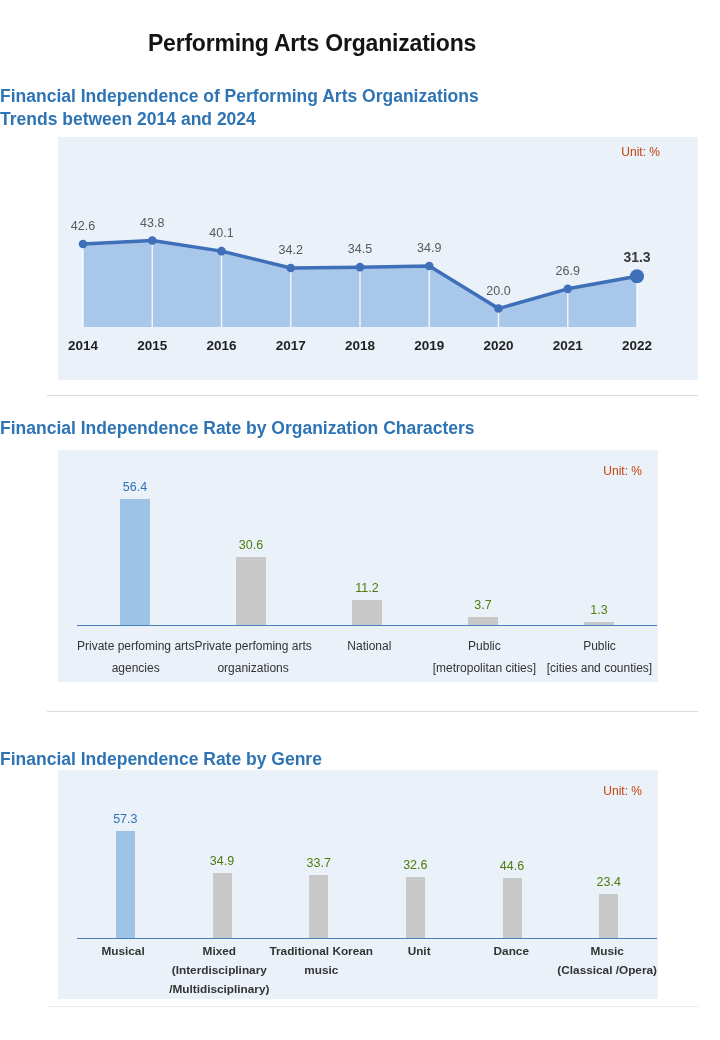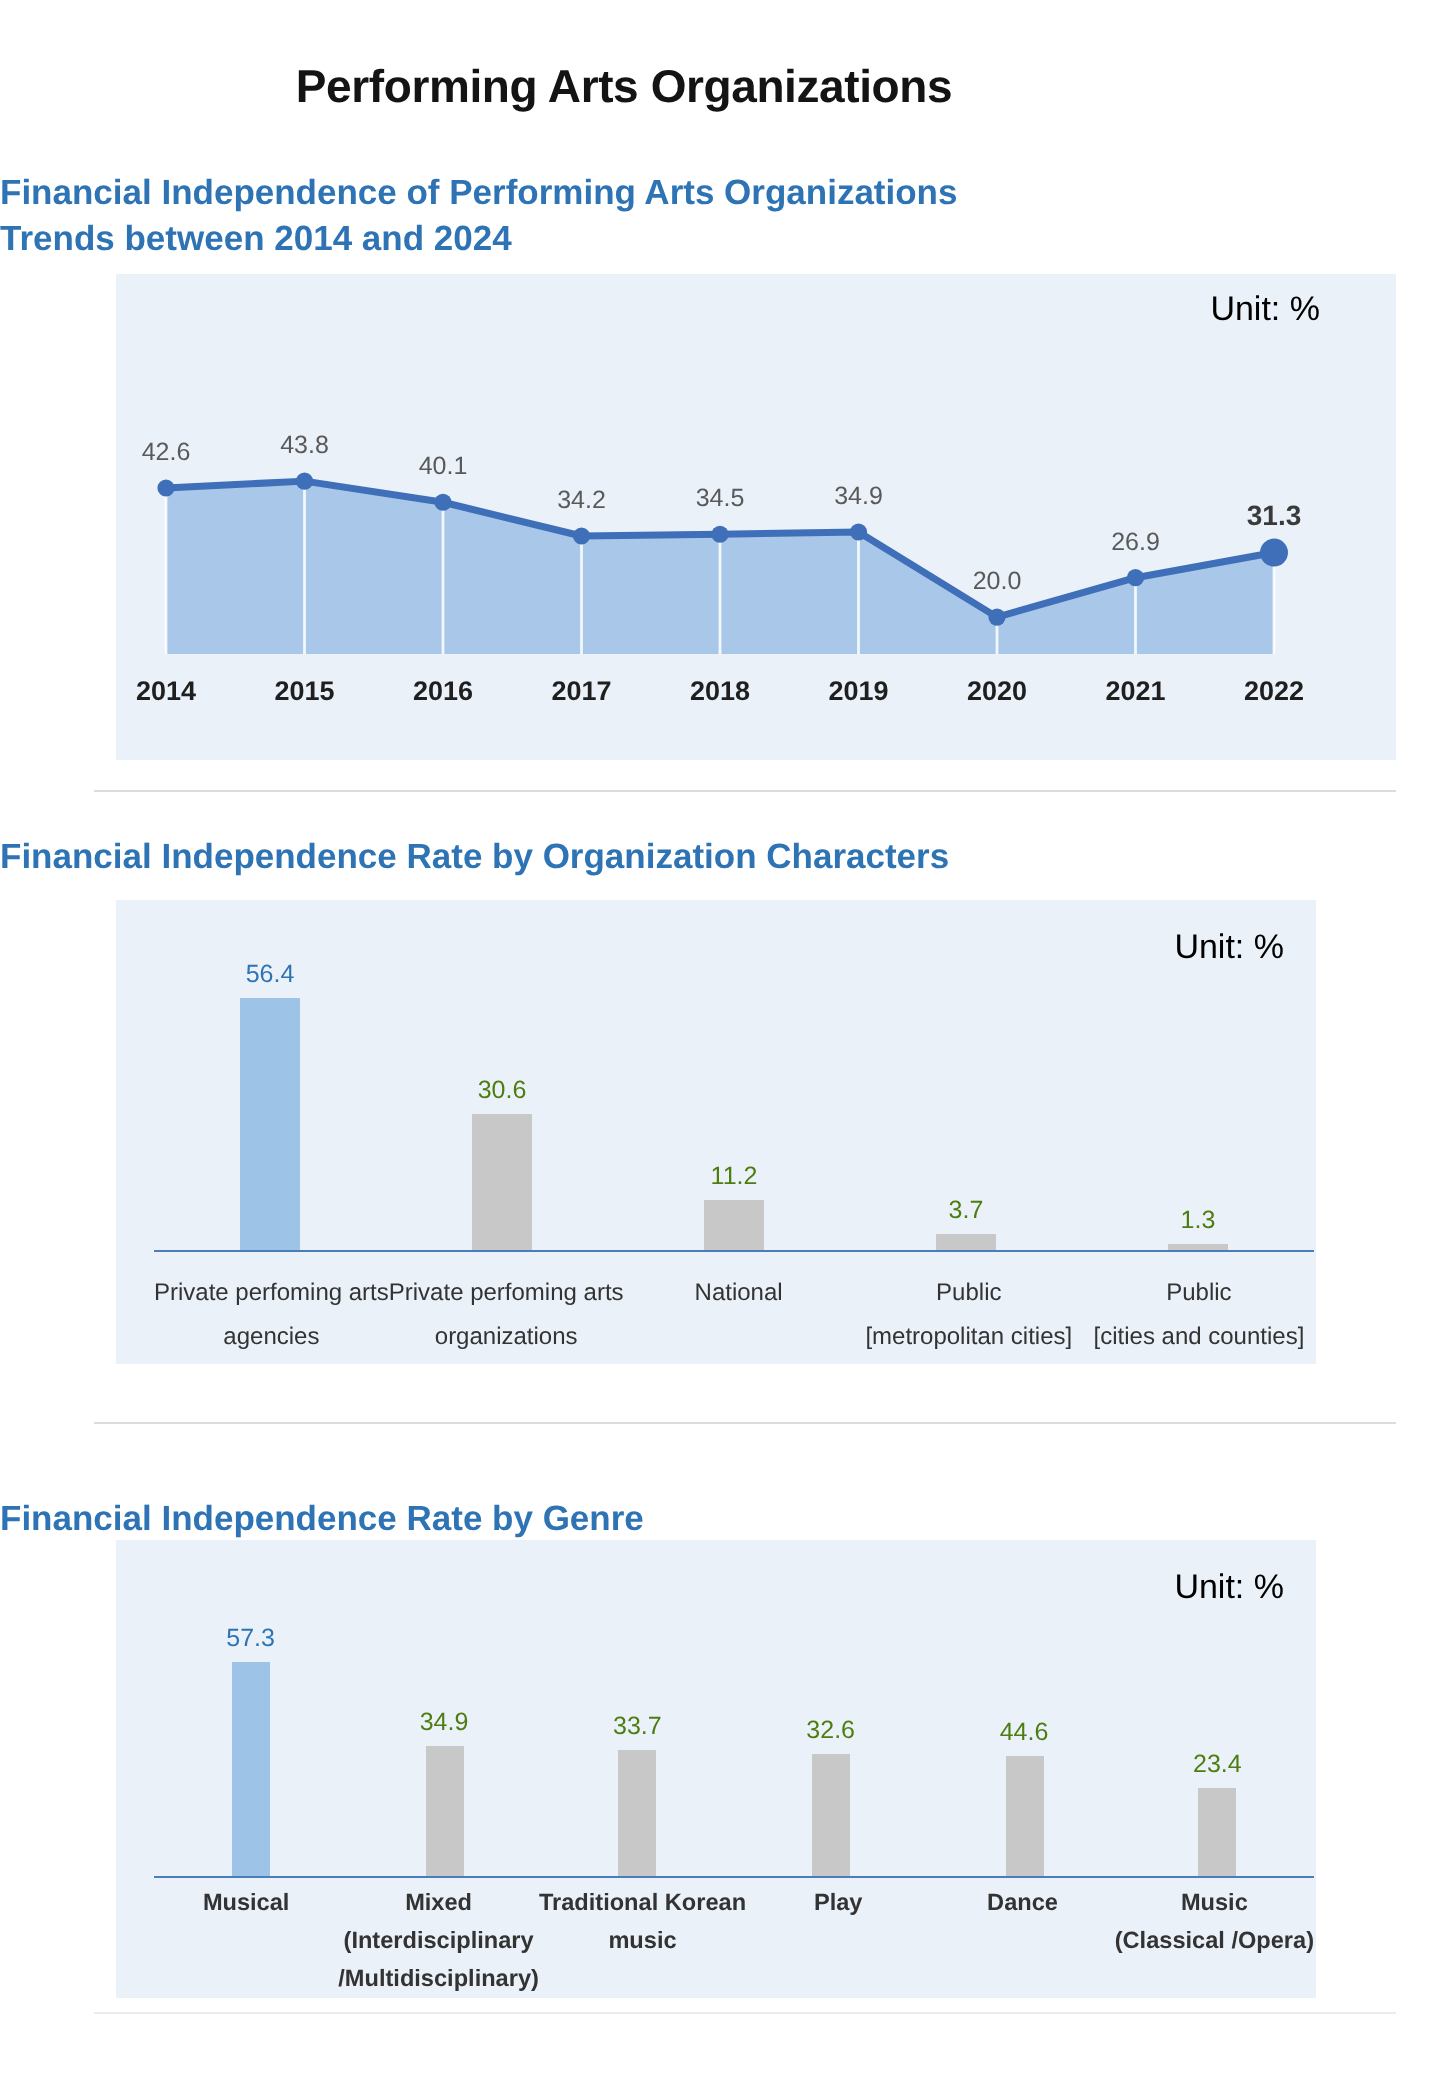--- a/index.html
+++ b/index.html
@@ -17,21 +17,21 @@
     font-size:17.5px;font-weight:700;color:#2e74b5;line-height:23px;
   }
   .t-trend{top:85px;}
   .t-org{top:417px;}
   .t-genre{top:748px;}
   .panel{position:absolute;background:#eaf1f9;}
   .p-trend{left:58px;top:137px;width:640px;height:243px;}
   .p-org{left:58px;top:450px;width:600px;height:232px;}
   .p-genre{left:58px;top:770px;width:600px;height:229px;}
   .unit-label{
-    position:absolute;font-size:17px;color:#000000;
+    position:absolute;font-size:12px;color:#c2410c;
   }
   .u-trend{top:8px;right:38px;}
   .u-bar{top:14px;right:16px;}
   .divider{position:absolute;left:47px;width:651px;height:1px;background:#dcdcdc;}
   .d1{top:395px;}
   .d2{top:711px;}
   .d3{top:1006px;background:#ececec;}
   .plot-area{
     position:absolute;left:19px;width:580px;top:0;
     display:flex;align-items:flex-end;text-align:center;
@@ -177,21 +177,21 @@
         <div class="slot">
           <div class="bar-value">23.4</div>
           <div class="bar" style="width: 19px; height: 44px;"></div>
         </div>
       </div>
       <div class="axis-line" style="top: 168px; background: rgb(74, 126, 187);"></div>
       <div class="cat-row c-genre" style="top: 172px; font-weight: bold;">
         <div class="cat">Musical</div>
         <div class="cat">Mixed<br>(Interdisciplinary<br>/Multidisciplinary)</div>
         <div class="cat">Traditional Korean<br>music</div>
-        <div class="cat">Play</div>
+        <div class="cat">Unit</div>
         <div class="cat">Dance</div>
         <div class="cat">Music<br>(Classical /Opera)</div>
       </div>
     </div>
 
   <div class="divider d3"></div>
 
 </div>
 
 </body></html>

